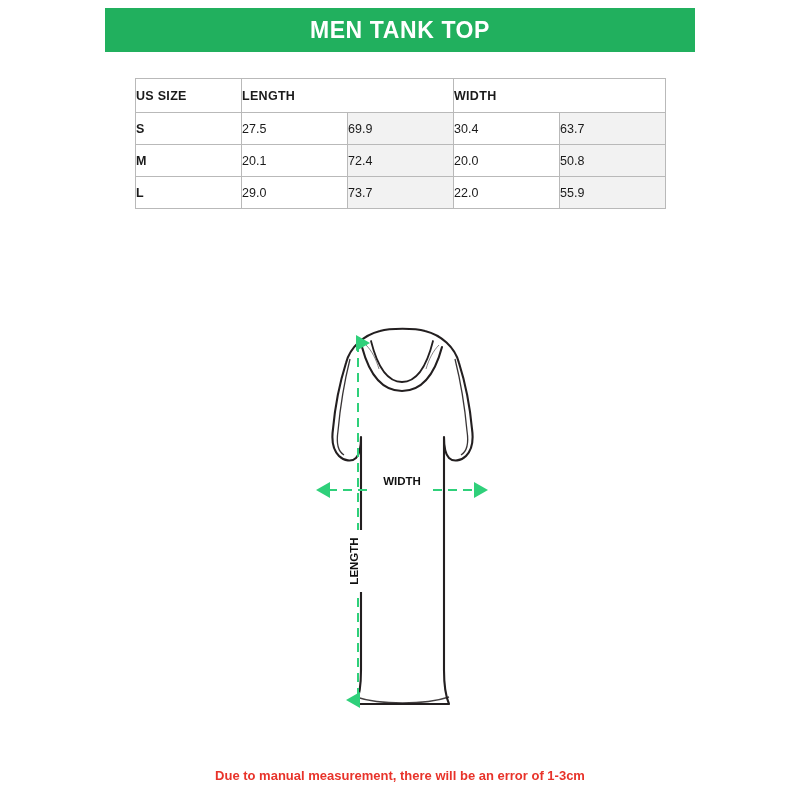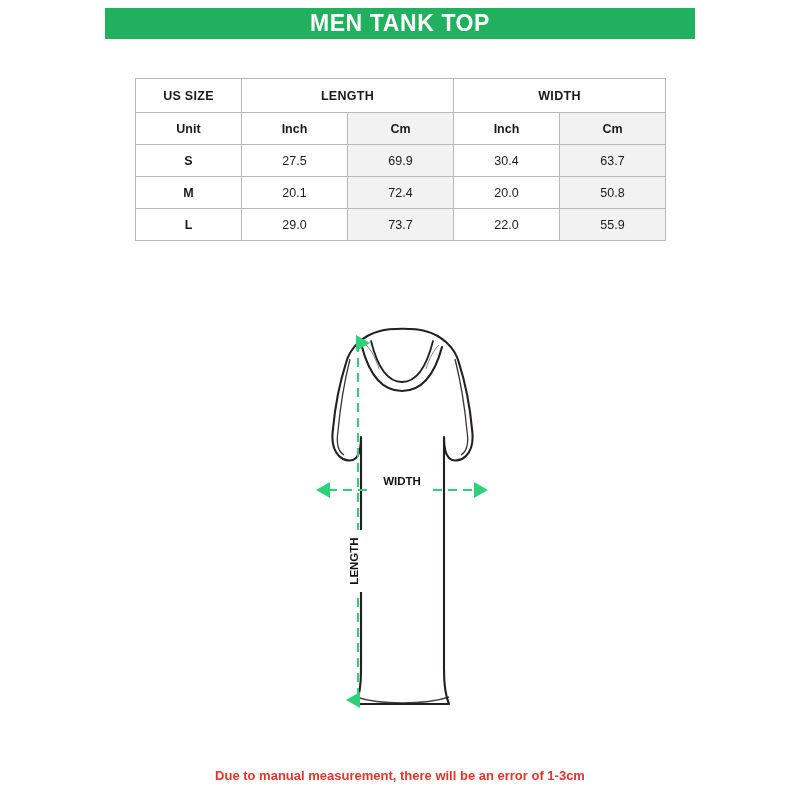--- a/index.html
+++ b/index.html
@@ -15,21 +15,21 @@
     overflow: hidden;
     position: relative;
   }
 
   
   .header {
     position: absolute;
     left: 105px;
     top: 8px;
     width: 590px;
-    height: 31px;
+    height: 44px;
     background: #21b05e;
     display: flex;
     align-items: center;
     justify-content: center;
   }
   .header-title {
     color: #ffffff;
     font-size: 23px;
     font-weight: bold;
     letter-spacing: 0.6px;
@@ -44,21 +44,21 @@
   }
   table.size-table {
     border-collapse: collapse;
     width: 530px;
     table-layout: fixed;
   }
   table.size-table td,
   table.size-table th {
     border: 1px solid #b9b9b9;
     height: 31px;
-    text-align: center;
+    text-align: left;
     vertical-align: middle;
     font-size: 12.5px;
     font-weight: normal;
     padding: 0;
     color: #1a1a1a;
   }
   table.size-table th {
     font-weight: bold;
     letter-spacing: 0.3px;
   }
@@ -106,27 +106,20 @@
         <col class="col-other">
         <col class="col-other">
         <col class="col-other">
         <col class="col-other">
     </colgroup>
     <tbody>
       <tr class="hdr-row">
         <th>US SIZE</th>
         <th colspan="2">LENGTH</th>
         <th colspan="2">WIDTH</th>
-      </tr>
-      <tr class="unit-row">
-        <td>Unit</td>
-        <td>Inch</td>
-        <td class="shade">Cm</td>
-        <td>Inch</td>
-        <td class="shade">Cm</td>
       </tr>
 
       <tr>
         <td class="rowlabel">S</td>
         <td>27.5</td>
         <td class="shade">69.9</td>
         <td>30.4</td>
         <td class="shade">63.7</td>
       </tr>
       <tr>

